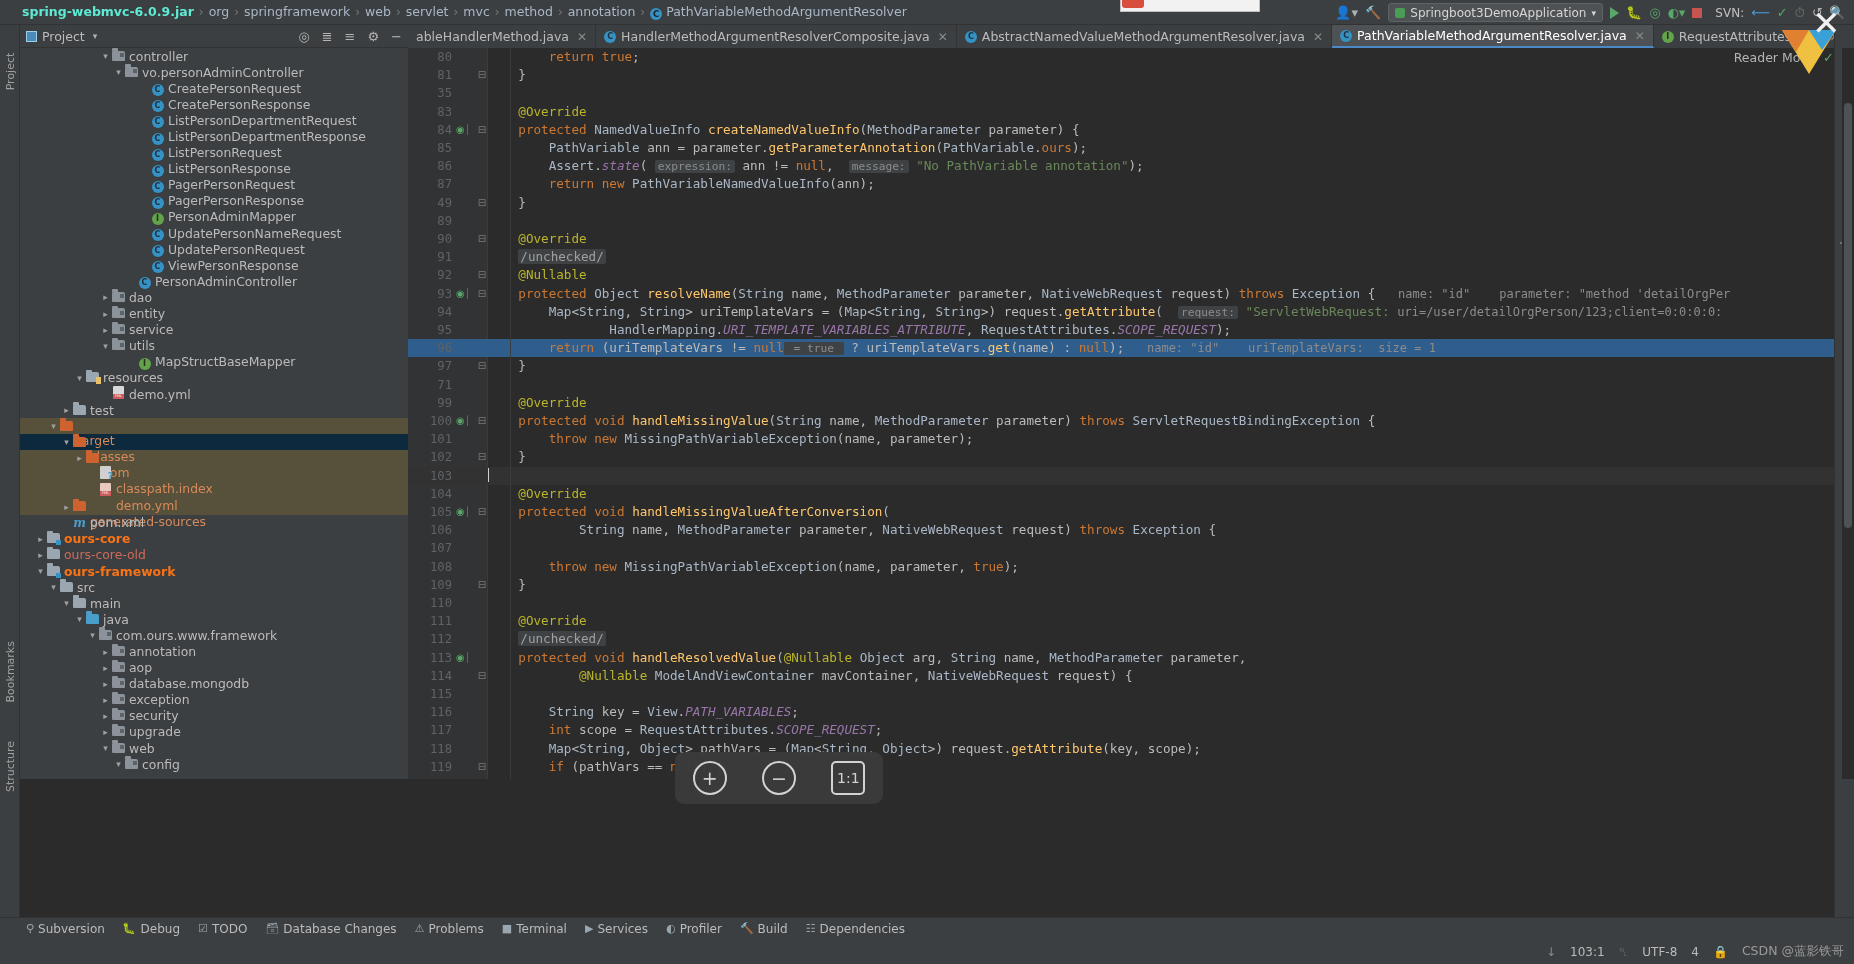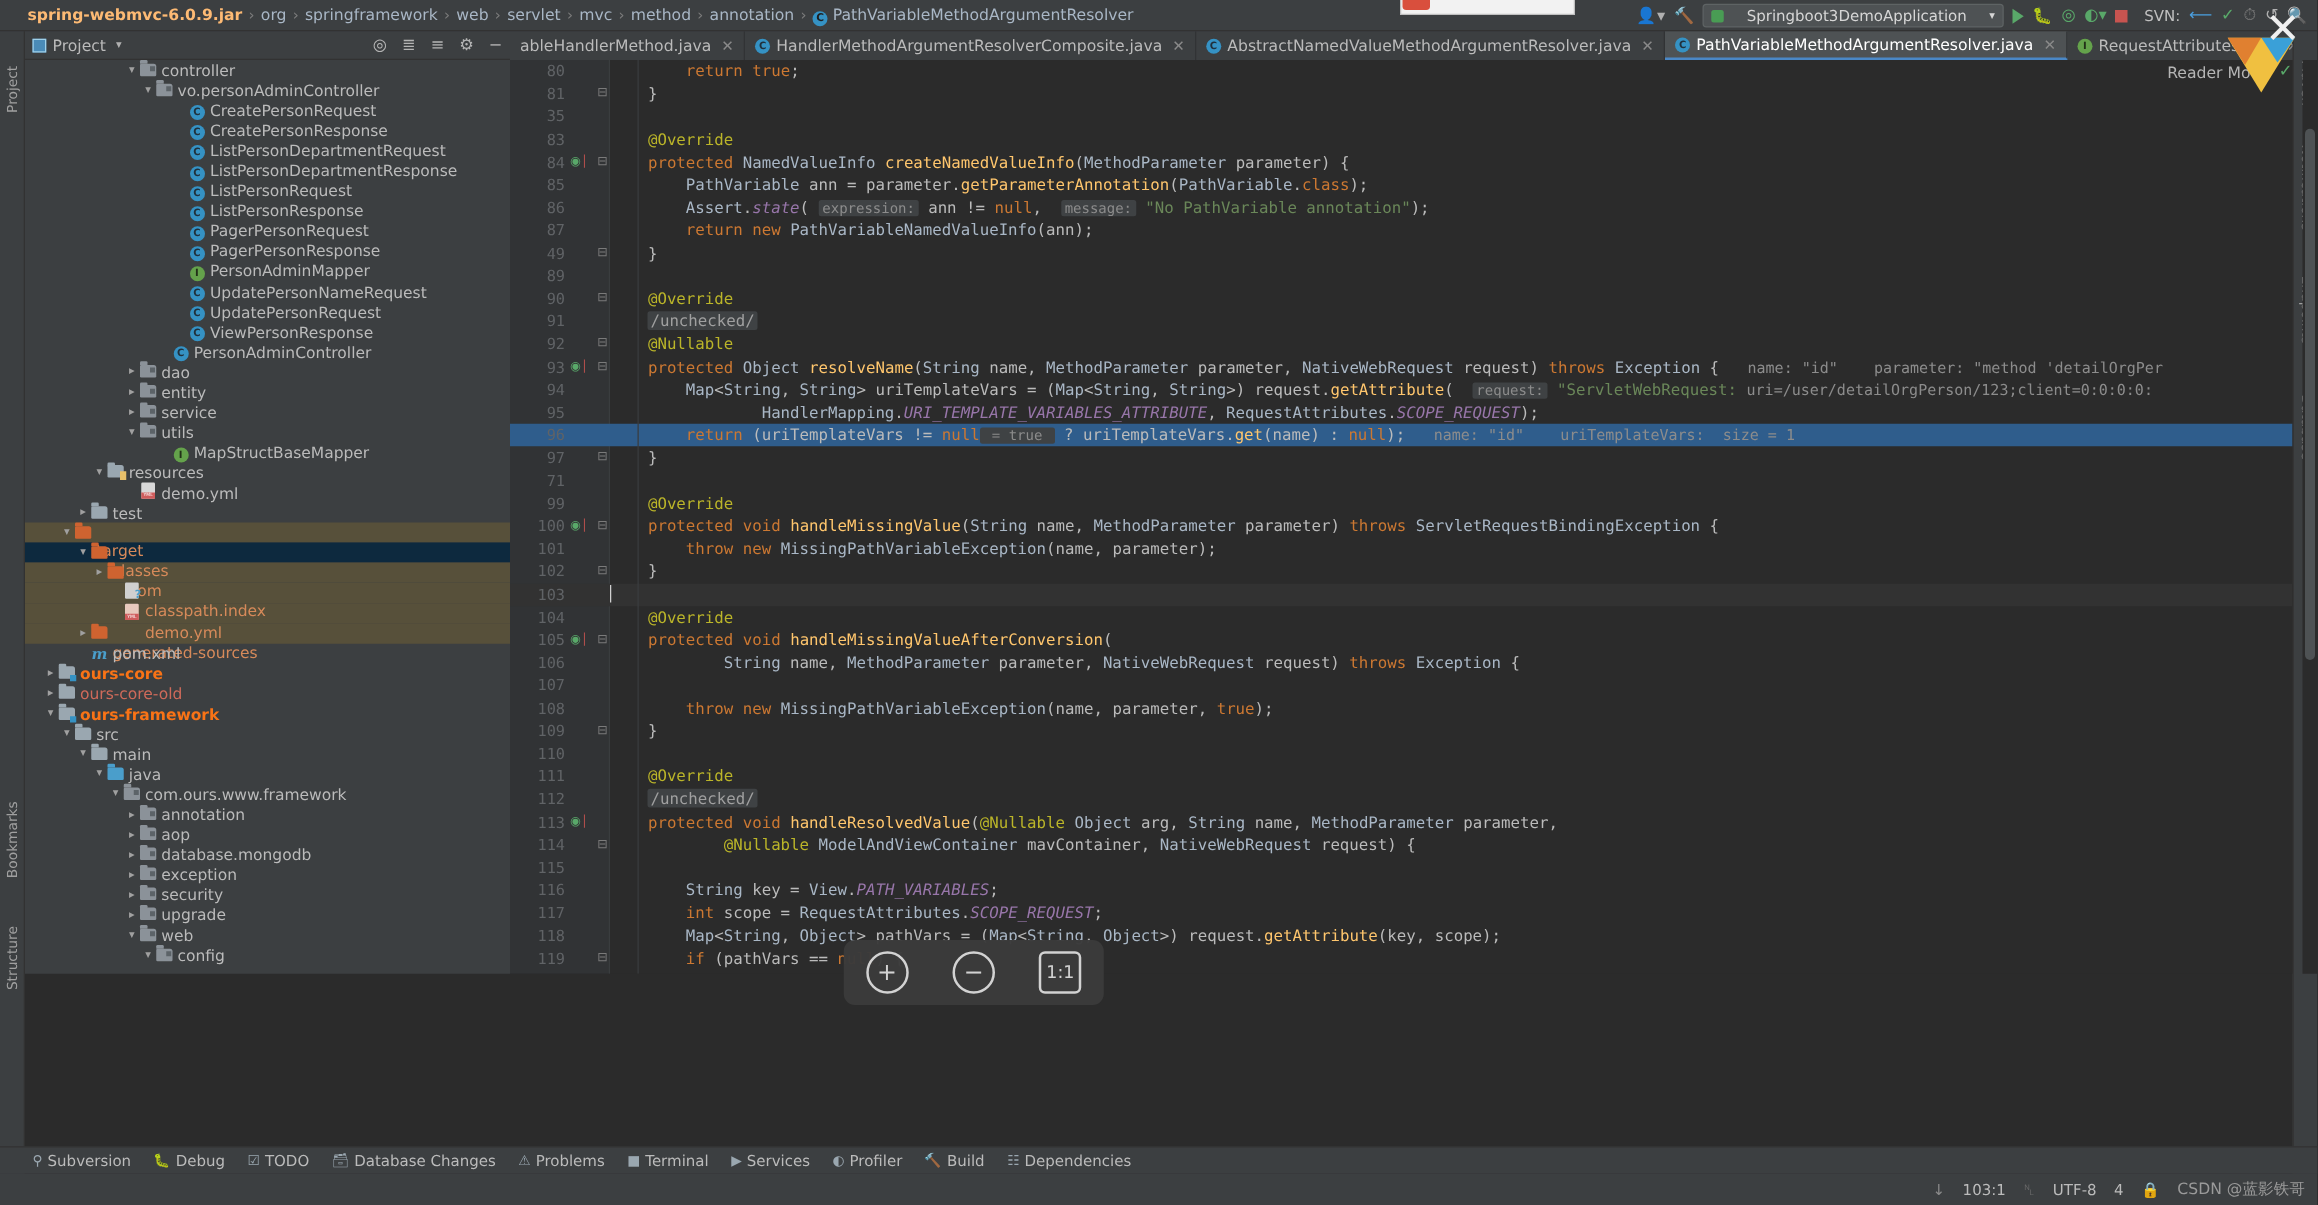--- a/index.html
+++ b/index.html
@@ -9,35 +9,35 @@
     font-family:"DejaVu Sans", sans-serif;
     font-size:12.5px; color:#bbbbbb; position:relative;
   }
   
   .topbar{
     position:absolute; left:0; top:0; width:1854px; height:25px;
     background:#3c3f41; display:flex; align-items:center; padding-left:22px;
     border-bottom:1px solid #323232;
   }
   .crumb{ color:#a9b7c6; font-size:12.5px; white-space:nowrap; }
-  .crumb.first{ font-weight:bold; color:#fdba74; }
+  .crumb.first{ font-weight:bold; color:#5eead4; }
   .crumb-sep{ color:#7a7a7a; margin:0 5px; font-size:12px; }
   .cls-badge{
     display:inline-block; width:12px; height:12px; border-radius:50%;
     background:#3592c4; color:#1f1f1f; font-size:8.5px; font-weight:bold;
     text-align:center; line-height:12px; margin-right:4px; vertical-align:-1px;
   }
   
   .toolbar-right{
     position:absolute; right:8px; top:0; height:25px;
     display:flex; align-items:center; gap:7px;
   }
   .tb-ic{ color:#b0b0b0; font-size:13px; cursor:default; }
   .runcfg{
-    display:flex; align-items:center; gap:18px;
+    display:flex; align-items:center; gap:5px;
     background:#4e5254; border:1px solid #5e6364; border-radius:3px;
     height:19px; padding:0 6px; color:#d6d6d6; font-size:12px;
   }
   .dot-green{ width:10px;height:10px;border-radius:2px;background:#499c54;display:inline-block;}
   .tri{ width:0;height:0;border-left:9px solid #59a869;border-top:6px solid transparent;border-bottom:6px solid transparent;}
   .sqr{ width:10px;height:10px;background:#c75450;display:inline-block;}
   .svnlbl{ color:#c0c0c0; font-size:12px; margin-left:6px;}
   .check{ color:#59a869; font-size:13px;}
   .bluearrow{ color:#4a9ede; font-size:13px; }
   
@@ -562,21 +562,21 @@
       <div class="cl" style="position: absolute; top: 18.2px; left: 0px;">    }</div>
       <div class="ln" style="top: 36.4px; left: -80px;">35</div>
       <div class="cl" style="position: absolute; top: 36.4px; left: 0px;"></div>
       <div class="ln" style="top: 54.6px; left: -80px; text-align: right;">83</div>
       <div class="cl" style="position: absolute; top: 54.6px; left: 0px;">    <span class="ann">@Override</span></div>
       <div class="ln" style="top: 72.8px; left: -80px;">84</div>
       <div class="gmark" style="top: 72.8px; left: -32px;"><span style="color:#59a869;">◉</span><span style="color:#c75450;font-size:9px;">│</span></div>
       <div class="fold" style="top: 72.8px; left: -12px;">⊟</div>
       <div class="cl" style="position: absolute; top: 72.8px; left: 0px;">    <span class="kw">protected</span> <span class="typ">NamedValueInfo</span> <span class="mth">createNamedValueInfo</span>(<span class="typ">MethodParameter</span> parameter) {</div>
       <div class="ln" style="top: 91px; left: -80px;">85</div>
-      <div class="cl" style="position: absolute; top: 91px; left: 0px;">        <span class="typ">PathVariable</span> ann = parameter.<span class="mth">getParameterAnnotation</span>(<span class="typ">PathVariable</span>.<span class="kw">class</span>);</div>
+      <div class="cl" style="position: absolute; top: 91px; left: 0px;">        <span class="typ">PathVariable</span> ann = parameter.<span class="mth">getParameterAnnotation</span>(<span class="typ">PathVariable</span>.<span class="kw">ours</span>);</div>
       <div class="ln" style="top: 109.2px; left: -80px;">86</div>
       <div class="cl" style="position: absolute; top: 109.2px; left: 0px;">        <span class="typ">Assert</span>.<span class="mth stat">state</span>( <span class="param-hint">expression:</span> ann != <span class="kw">null</span>,  <span class="param-hint">message:</span> <span class="str">"No PathVariable annotation"</span>);</div>
       <div class="ln" style="top: 127.4px; left: -80px;">87</div>
       <div class="cl" style="position: absolute; top: 127.4px; left: 0px;">        <span class="kw">return</span> <span class="kw">new</span> <span class="typ">PathVariableNamedValueInfo</span>(ann);</div>
       <div class="ln" style="top: 145.6px; left: -80px;">49</div>
       <div class="fold" style="top: 145.6px; left: -12px;">⊟</div>
       <div class="cl" style="position: absolute; top: 145.6px; left: 0px;">    }</div>
       <div class="ln" style="top: 163.8px; left: -80px;">89</div>
       <div class="cl" style="position: absolute; top: 163.8px; left: 0px;"></div>
       <div class="ln" style="top: 182px; left: -80px;">90</div>

